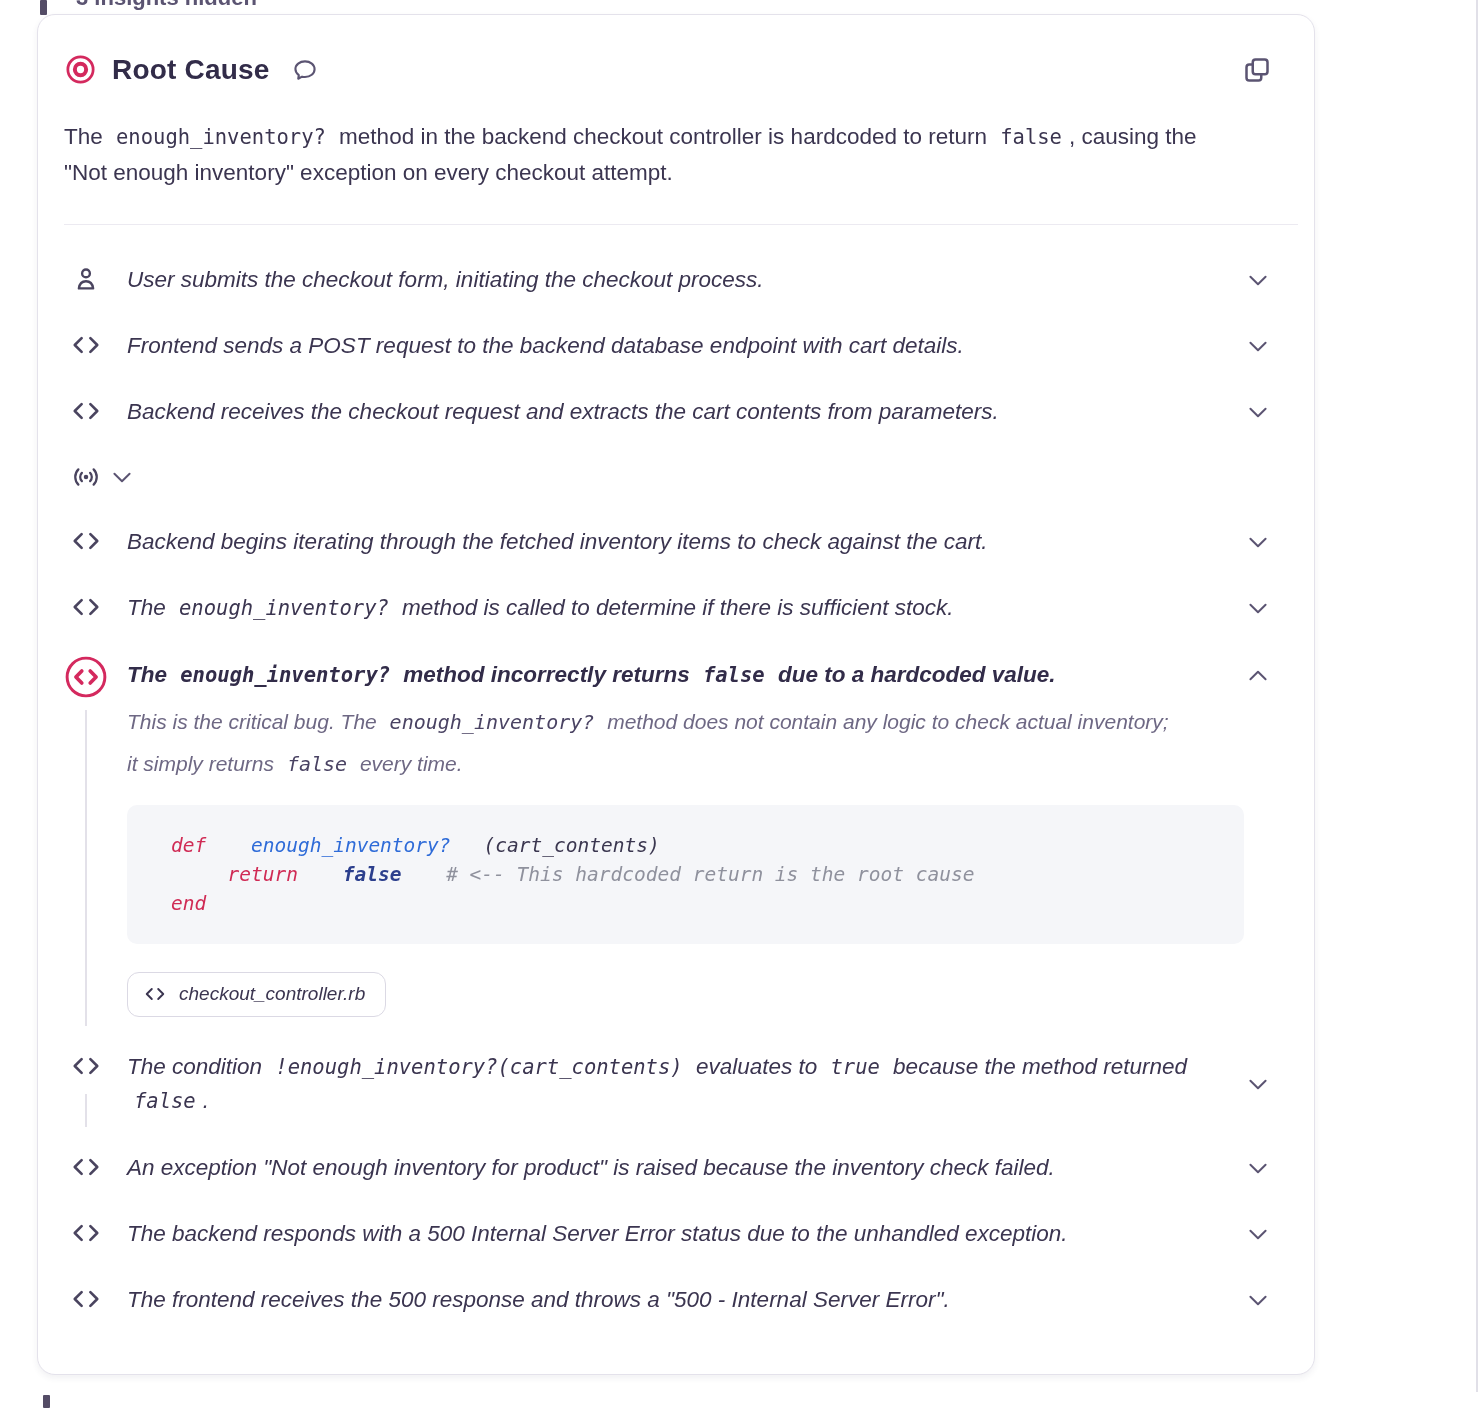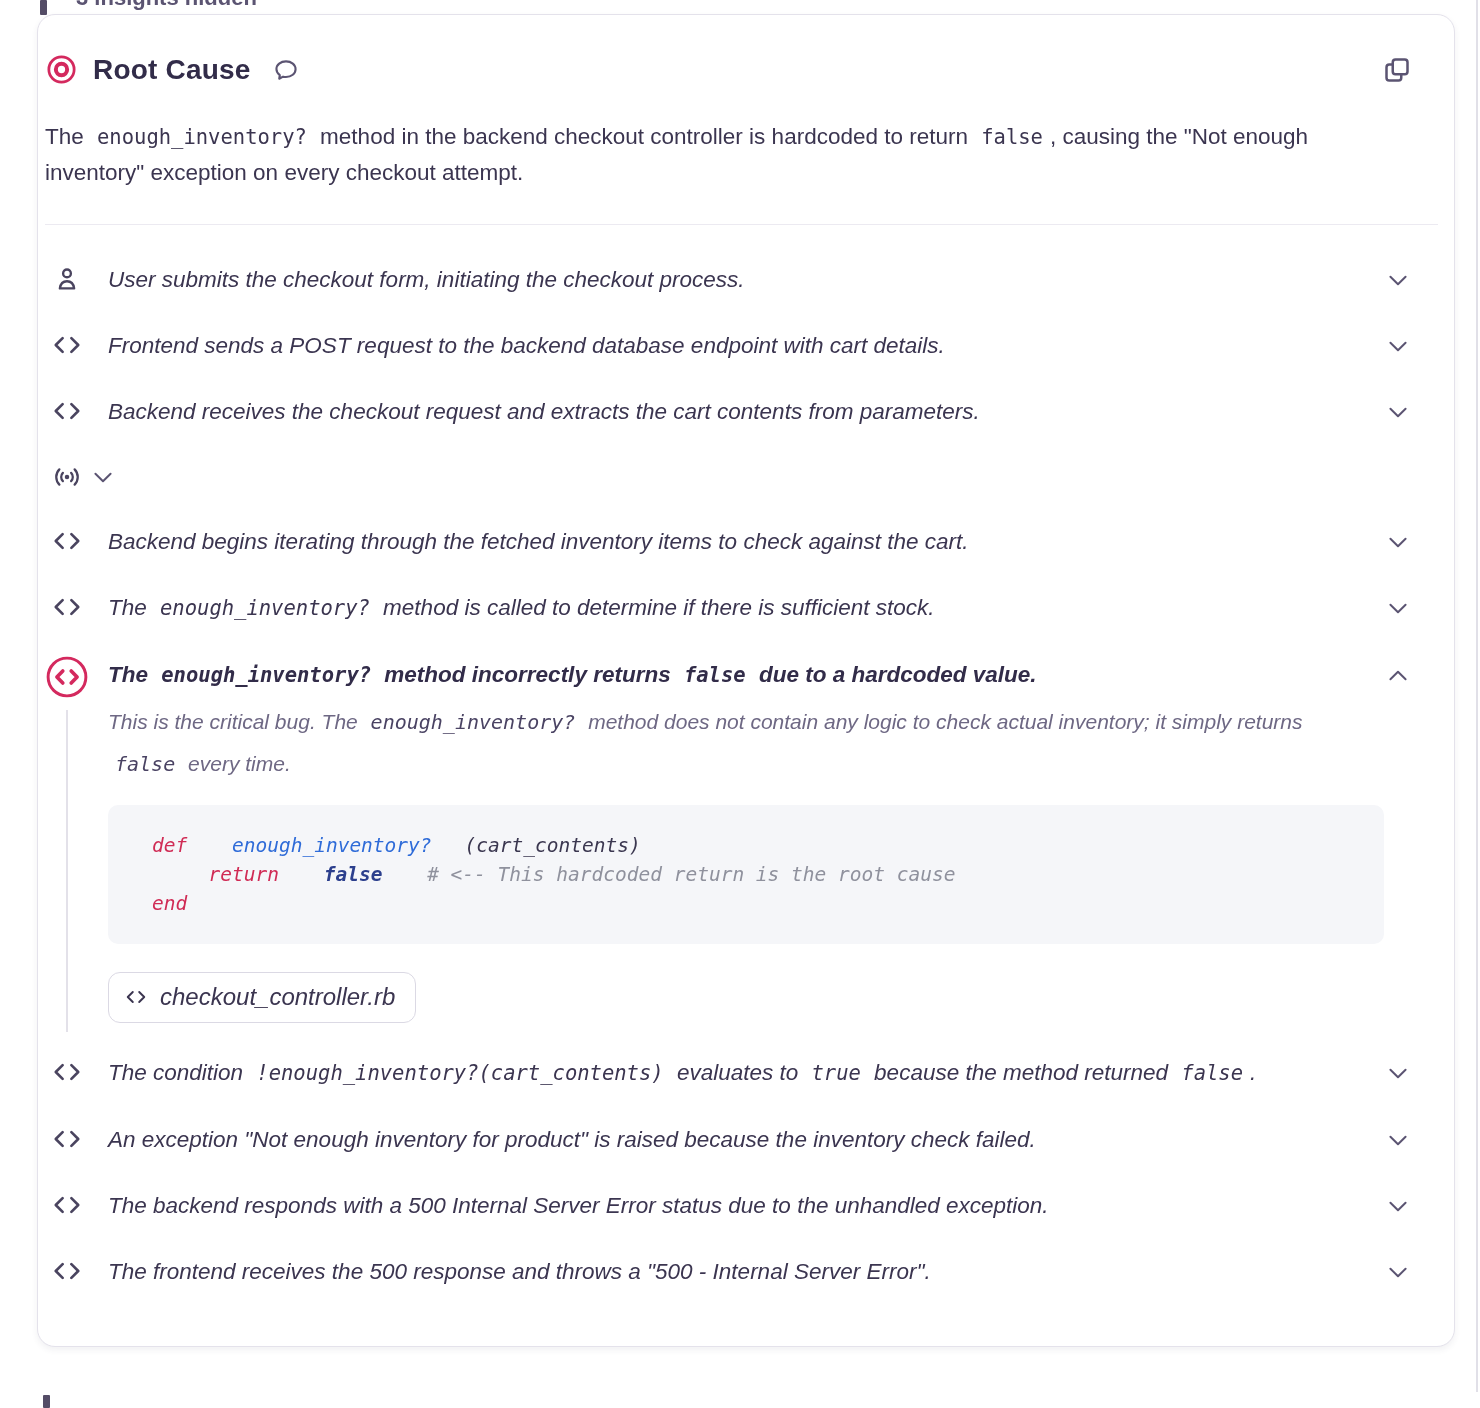--- a/index.html
+++ b/index.html
@@ -28,23 +28,23 @@
   .top-strip .tick{position:absolute;left:40px;top:0;width:7px;height:15px;background:#544c66;border-radius:1px;}
   .top-strip .label{position:absolute;left:76px;top:-15px;font-size:22px;font-weight:600;color:#5b5472;white-space:nowrap;}
 
   
   .side-line{position:absolute;left:1476px;top:0;width:2px;height:1392px;background:#e1e0e8;}
 
   
   .bottom-tick{position:absolute;left:43px;top:1395px;width:7px;height:13px;background:#544c66;border-radius:1px;}
 
   .card{
-    position:absolute;left:37px;top:14px;width:1418px;
+    position:absolute;left:37px;top:14px;width:1278px;
     background:#fff;border:1.5px solid var(--border);border-radius:18px;
-    padding:38px 16px 40px 7px;
+    padding:38px 16px 40px 26px;
     box-shadow:0 3px 6px rgba(60,52,90,.07);
   }
 
   .card-header{display:flex;align-items:center;gap:15px;}
   .title-icon{width:33px;height:33px;color:var(--accent);flex-shrink:0;}
   .card-title{font-size:28px;font-weight:700;color:var(--text-bold);letter-spacing:.2px;}
   .chat-icon{width:28px;height:28px;color:var(--chev);margin-left:6px;cursor:pointer;}
   .copy-btn{width:30px;height:30px;color:var(--chev);margin-left:auto;margin-right:26px;cursor:pointer;}
 
   .summary{margin-top:33px;font-size:22.5px;line-height:36px;color:var(--text);padding-right:60px;}
@@ -84,21 +84,21 @@
   }
   .tok-kw{color:#d02b55;}
   .tok-fn{color:#2e6bd8;}
   .tok-const{color:#2c3f8d;font-weight:600;}
   .tok-comment{color:#8f919d;margin-top:35px;}
   .tok-plain{color:#3b3750;margin-left:33px;}
 
   .file-chip{
     display:inline-flex;align-items:center;gap:13px;margin-top:28px;
     border:1.5px solid #dbd9e4;border-radius:12px;padding:10px 20px 11px 16px;
-    font-size:24px;color:var(--text);cursor:pointer;background:#fff;font-weight:400;text-align:center;
+    font-size:19px;color:var(--text);cursor:pointer;background:#fff;font-weight:400;text-align:center;
   }
   .chip-icon{width:22px;height:22px;color:var(--text);flex-shrink:0;}
 </style>
 </head>
 <body>
 
 <div class="top-strip">
   <span class="tick"></span>
   <span class="label">3 insights hidden</span>
 </div>

